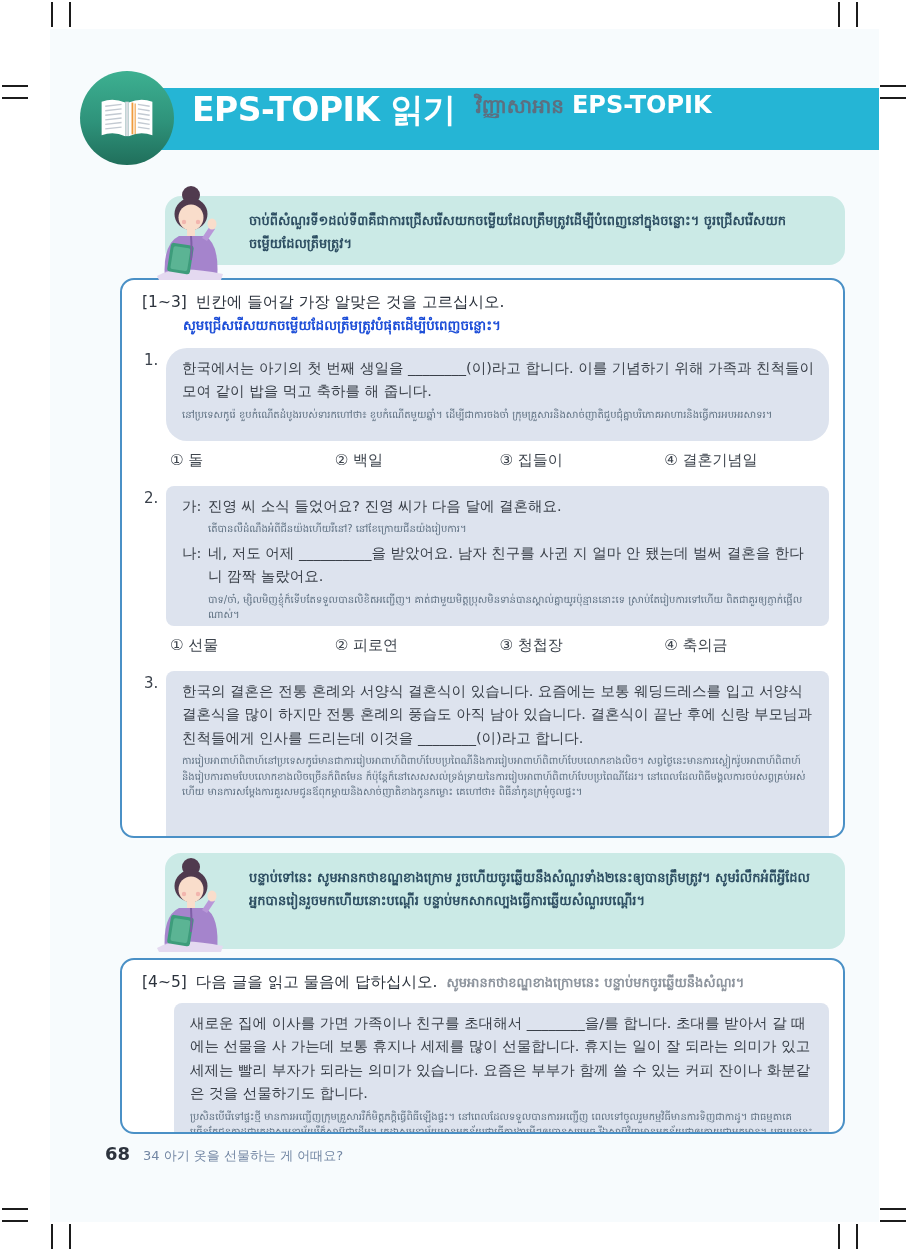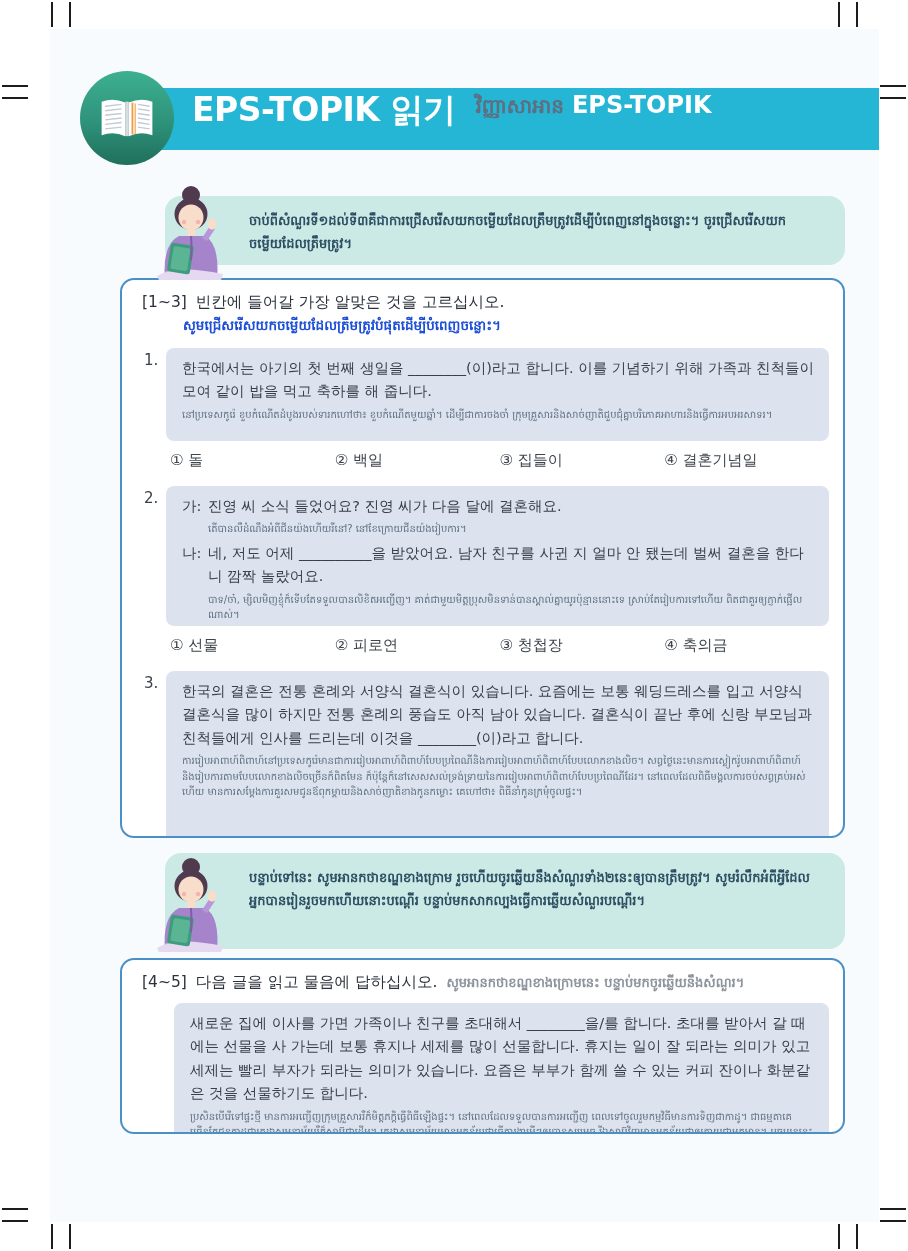--- a/index.html
+++ b/index.html
@@ -41,21 +41,21 @@
 
   .sec-head { display:flex; align-items:baseline; gap:9px; font-size:15.5px; color:#2b323c; padding-left:6px; }
   .sec-head .ko-title { font-weight:400; }
   .sec-head .km-inline { font-size:13px; color:#8d949d; font-weight:bold; }
   .sec-sub { padding-left:47px; font-size:13.5px; color:#1d4ed8; font-weight:bold; margin-top:4px; }
 
   .question { display:flex; margin-top:11px; }
   .qnum { width:30px; flex:none; padding-left:8px; padding-top:3px; font-size:15px; color:#3a414b; }
   .qcontent { flex:1; }
   .passage { background:#dde3ee; border-radius:8px; padding:9px 14px 9px 16px; overflow:hidden; }
-  .p-q1 { height:93px; } .p-q2 { height:140px; } .p-q3 { height:173px; } .p-s2 { height:142px; }
+  .p-q1 { height:93px;border-radius:21px; } .p-q2 { height:140px; } .p-q3 { height:173px; } .p-s2 { height:142px; }
   .ko { font-size:14.5px; line-height:1.62; color:#3a4049; }
   .km { font-size:10px; line-height:1.55; color:#5d6f80; font-weight:normal; margin-top:3px; }
   .dline { display:flex; }
   .dspk { width:26px; flex:none; }
   .dtext { flex:1; }
   .dkm { padding-left:26px; }
   .options { display:flex; padding:10px 0 5px 4px; }
   .option { width:25%; font-size:15px; color:#3d444d; white-space:nowrap; }
 
   .s2-passage { margin-left:38px; margin-top:10px; }
@@ -223,15 +223,19 @@
         <span>[4~5]</span>
         <span class="ko-title">다음 글을 읽고 물음에 답하십시오.</span>
         <span class="km-inline">សូមអានកថាខណ្ឌខាងក្រោមនេះ បន្ទាប់មកចូរឆ្លើយនឹងសំណួរ។</span>
       </div>
       <div class="passage p-s2 s2-passage">
         <div class="ko">새로운 집에 이사를 가면 가족이나 친구를 초대해서 ________을/를 합니다. 초대를 받아서 갈 때에는 선물을 사 가는데 보통 휴지나 세제를 많이 선물합니다. 휴지는 일이 잘 되라는 의미가 있고 세제는 빨리 부자가 되라는 의미가 있습니다. 요즘은 부부가 함께 쓸 수 있는 커피 잔이나 화분같은 것을 선물하기도 합니다.</div>
         <div class="km">ប្រសិនបើរើទៅផ្ទះថ្មី មានការអញ្ជើញក្រុមគ្រួសាររឺក៏មិត្តភក្តិធ្វើពិធីឡើងផ្ទះ។ នៅពេលដែលទទួលបានការអញ្ជើញ ពេលទៅចូលរួមកម្មវិធីមានការទិញជាកាដូ។ ជាធម្មតាគេច្រើនតែជូនកាដូជាក្រដាសអនាម័យរឺក៏សាប៊ូជាដើម។ ក្រដាសអនាម័យមានអត្ថន័យថាធ្វើការងារអ្វីៗឲ្យបានសម្រេច រីឯសាប៊ូវិញមានអត្ថន័យថាឲ្យក្លាយជាអ្នកមាន។ បច្ចុប្បន្ននេះគេក៏ជូនកាដូជាពែងកាហ្វេរឺក៏រុក្ខជាតិដាំក្នុងផ្ទះផងដែរ ដែលអាចឲ្យគូស្វាមីភរិយាប្រើប្រាស់បាន។</div>
       </div>
     </div>
 
+    <div class="footer">
+      <span class="num">68</span>
+      <span class="chap">34 아기 옷을 선물하는 게 어때요?</span>
+    </div>
 
   </div>
 </div>
 
 </body></html>

